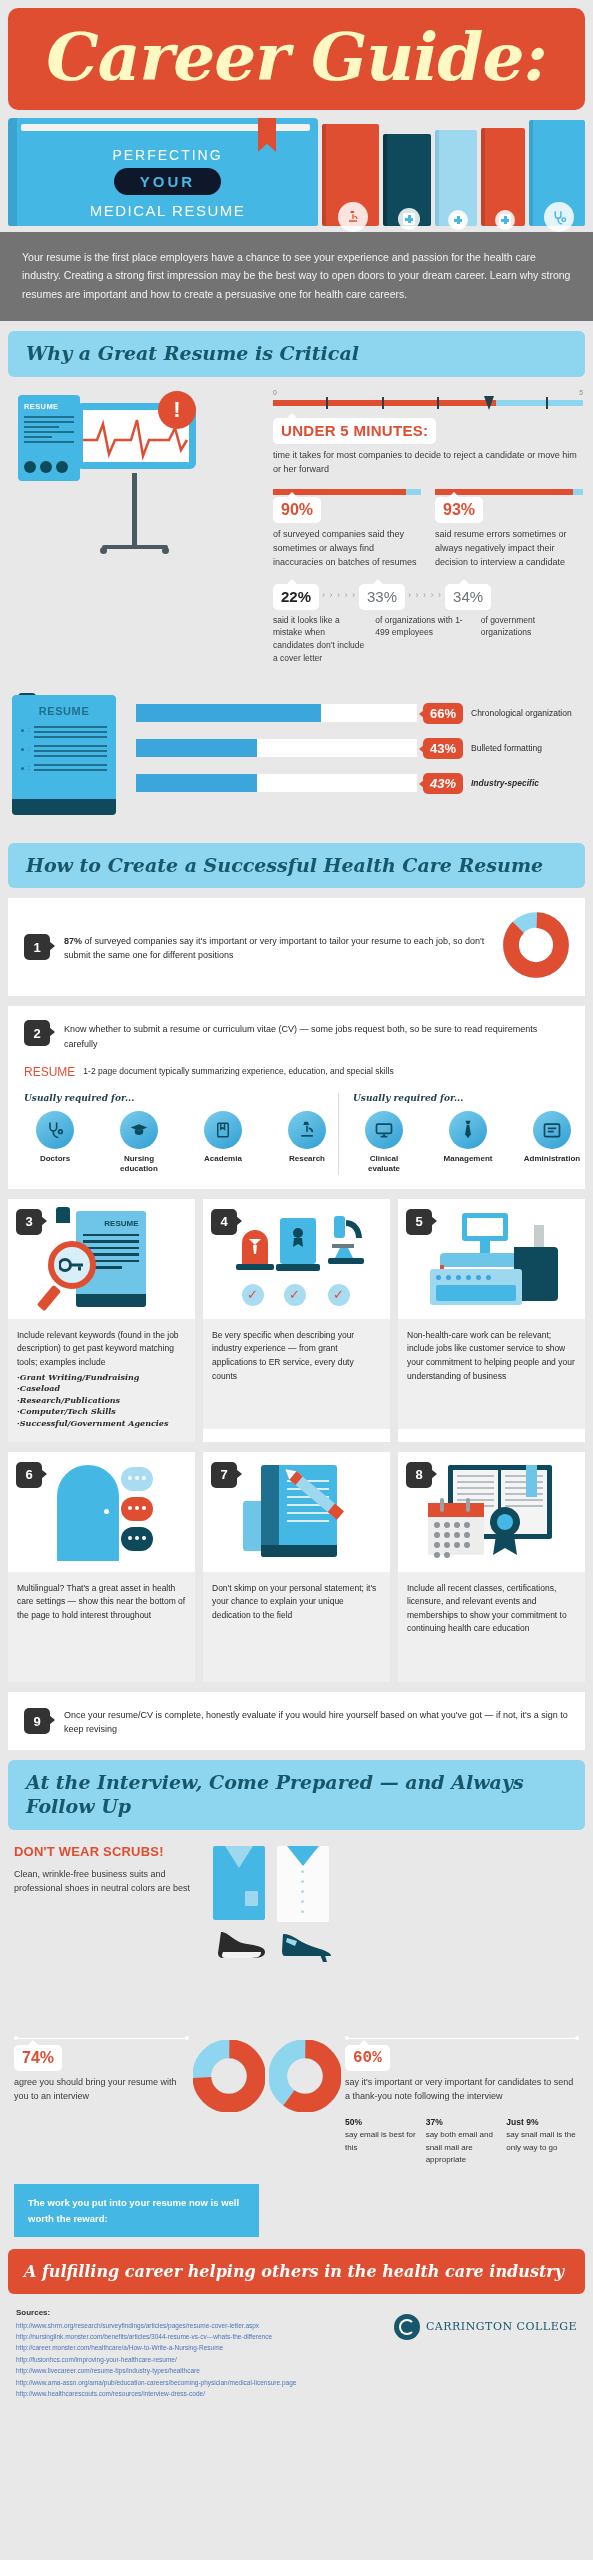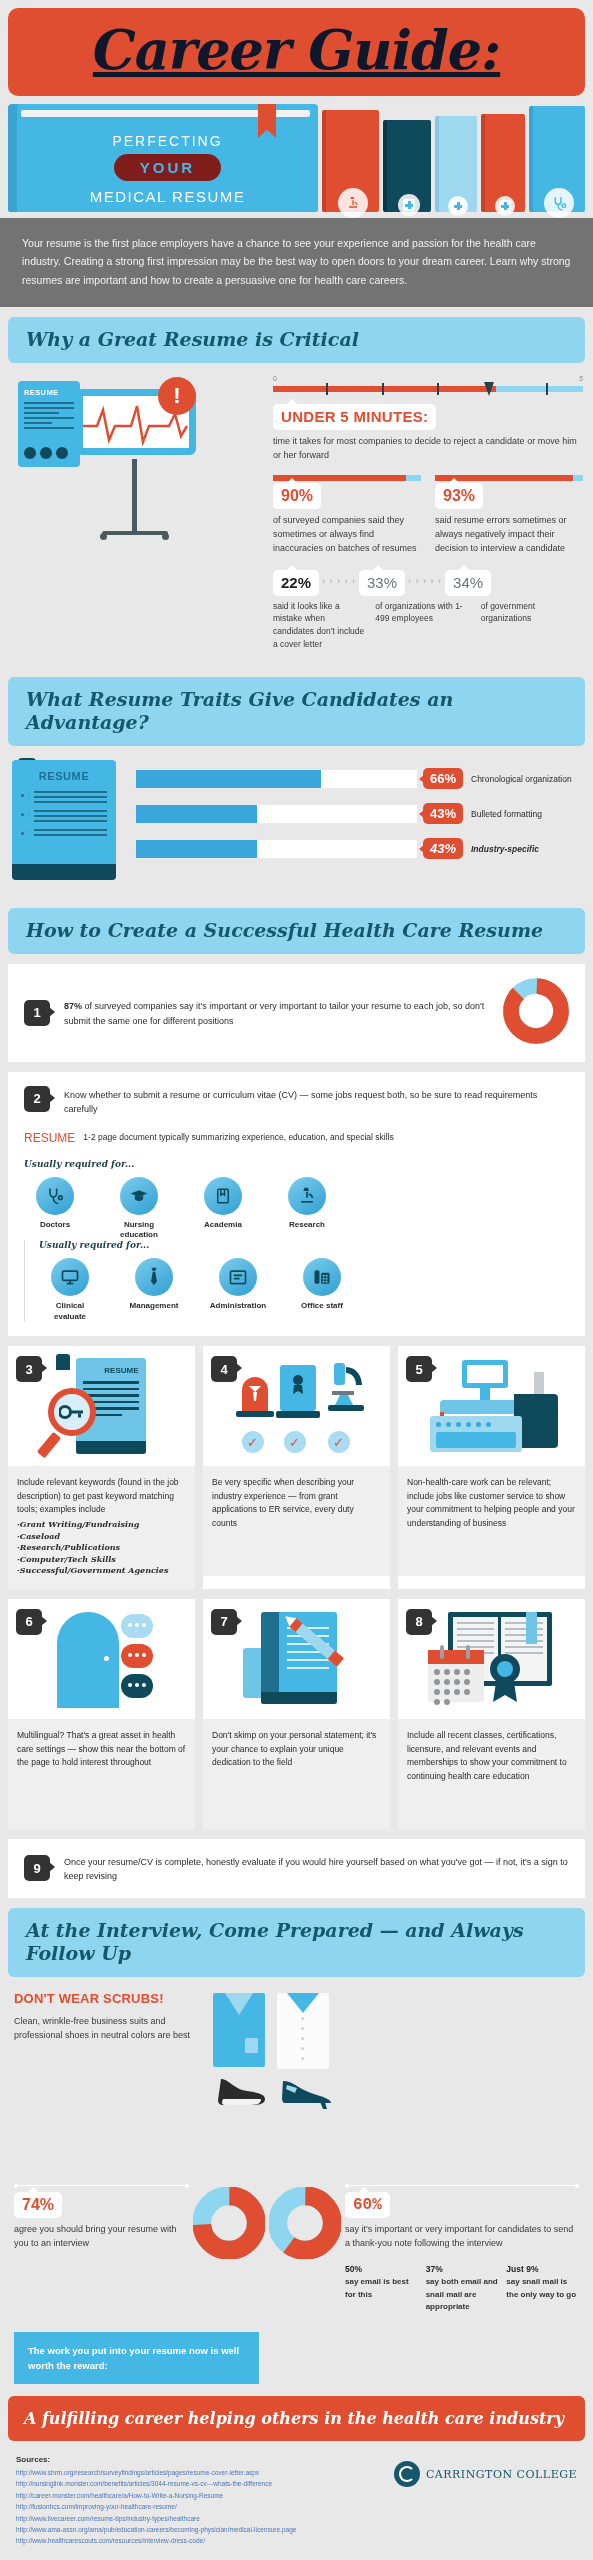--- a/index.html
+++ b/index.html
@@ -17,24 +17,23 @@
     margin: 8px 8px 0 8px;
     background: #e04e32;
     border-radius: 10px;
     padding: 10px 0 14px 0;
     text-align: center;
   }
   .hero-title span {
     font-family: "DejaVu Serif", serif;
     font-style: italic;
     font-weight: bold;
-    font-size: 54px;
-    color: #0f172a;
+    font-size: 66px;
+    color: #fef9c3;
     letter-spacing: -1px;
-    text-decoration: underline;
   }
   .hero-books {
     margin: 6px 8px 0 8px;
     height: 110px;
     position: relative;
     display: flex;
     gap: 4px;
     align-items: flex-end;
   }
   .bigbook {
@@ -52,21 +51,21 @@
     position: absolute; right: 42px; top: 0; width: 18px; height: 34px;
     background: #e04e32;
     clip-path: polygon(0 0, 100% 0, 100% 100%, 50% 76%, 0 100%);
   }
   .bigbook .t1 {
     text-align: center; color: #fff; font-size: 14px; letter-spacing: 2px;
     margin-top: 16px; font-weight: 500;
   }
   .bigbook .t2wrap { text-align: center; margin-top: 5px; }
   .bigbook .t2 {
-    display: inline-block; background: #7f1d1d; color: #45b7e4;
+    display: inline-block; background: #0f172a; color: #45b7e4;
     padding: 5px 26px; border-radius: 14px; font-size: 15px;
     letter-spacing: 3px; font-weight: bold;
   }
   .bigbook .t3 {
     text-align: center; color: #fff; font-size: 15px; letter-spacing: 1.5px;
     margin-top: 7px; font-weight: 500;
   }
   .sbook { position: relative; border-radius: 2px; }
   .sbook .circ {
     position: absolute; bottom: 6px; left: 50%; transform: translateX(-50%);
@@ -177,21 +176,21 @@
   .step-text b { font-weight: bold; }
 
   .donut { flex: none; }
 
   .cv-row { display: flex; gap: 16px; margin-top: 14px; }
   .cv-col { flex: 1; display: flex; gap: 8px; }
   .cv-tag { color: #e04e32; font-size: 14px; font-weight: 500; flex: none; }
   .cv-tag.small { font-size: 12px; }
   .cv-body { font-size: 8.5px; line-height: 1.55; color: #2b2b2b; }
 
-  .req-wrap { display: flex; margin-top: 14px; flex-direction: column; }
+  .req-wrap { display: flex; margin-top: 14px; }
   .req-col { flex: 1; }
   .req-col.right { border-left: 1px solid #ddd; padding-left: 14px; }
   .req-head { font-family: "DejaVu Serif", serif; font-style: italic; font-weight: bold; font-size: 9px; color: #24414c; }
   .icon-row { display: flex; gap: 22px; margin-top: 8px; }
   .icon-item { text-align: center; width: 62px; }
   .icon-circ {
     width: 38px; height: 38px; border-radius: 50%;
     background: linear-gradient(145deg,#7ccdec,#2f9fd3);
     margin: 0 auto; display: flex; align-items: center; justify-content: center;
   }
@@ -215,21 +214,21 @@
   .iv-left { width: 185px; }
   .iv-head { color: #e04e32; font-weight: bold; font-size: 13px; letter-spacing: .2px; }
   .iv-mid { width: 150px; position: relative; height: 160px;}
   .iv-right { flex: 1; font-size: 8.5px; line-height: 1.65; color: #2b2b2b; padding-top: 66px;}
   .stat-bottom { display: flex; padding: 6px 14px 14px 14px; align-items: flex-start; gap: 4px;}
   .sb-left { width: 175px; padding-top: 18px;}
   .sb-right { flex: 1; padding-top: 18px;}
   .leader { height: 1px; background: #fff; position: relative; }
   .leader::before, .leader::after { content:''; position:absolute; width:4px;height:4px;border-radius:50%;background:#fff;top:-1.5px;}
   .leader::before{left:0;} .leader::after{right:0;}
-  .sub-stats { display: flex; gap: 8px; margin-top: 12px; font-weight: bold; }
+  .sub-stats { display: flex; gap: 8px; margin-top: 12px; }
   .sub-stats > div { flex: 1; font-size: 8px; line-height: 1.55; }
   .sub-stats b { font-size: 8.5px; color: #222; }
 
   .cta {
     background: #45b7e4; color: #fff; font-weight: bold; font-size: 9.5px;
     padding: 11px 14px; line-height: 1.6; margin: 4px 14px 0 14px; width: 245px;
   }
   .closer {
     background: #e04e32; margin: 12px 8px 0 8px; border-radius: 6px;
     padding: 13px 16px;
@@ -377,23 +376,20 @@
         <div class="callout" style="margin-top:0;"><span class="pct-gray">34%</span></div>
       </div>
       <div class="three-desc">
         <div style="width:33%;padding-right:8px;">said it looks like a mistake when candidates don’t include a cover letter</div>
         <div style="width:34%;padding-right:8px;">of organizations with 1-499 employees</div>
         <div style="width:33%;">of government organizations</div>
       </div>
     </div>
   </div>
 
-  <div class="banner">
-    <h2>What Resume Traits Give Candidates an Advantage?</h2>
-  </div>
 
   <div class="traits">
     <div style="position:relative;width:112px;">
       <div style="position:absolute;left:6px;top:-2px;width:18px;height:22px;background:#0f4a5c;border-radius:4px 4px 0 0;"></div>
       <div style="width:104px;height:120px;background:#45b7e4;border-radius:4px;padding:10px 9px;position:relative;">
         <div style="color:#1f6f8f;font-size:11px;font-weight:bold;letter-spacing:.6px;text-align:center;">RESUME</div>
         <div style="margin-top:9px;">
           <div style="display:flex;gap:4px;align-items:flex-start;margin-bottom:7px;">
             <span style="width:3px;height:3px;border-radius:50%;background:#1f6f8f;margin-top:3px;"></span>
             <span style="flex:none;color:#1f6f8f;font-size:7px;">:</span>

